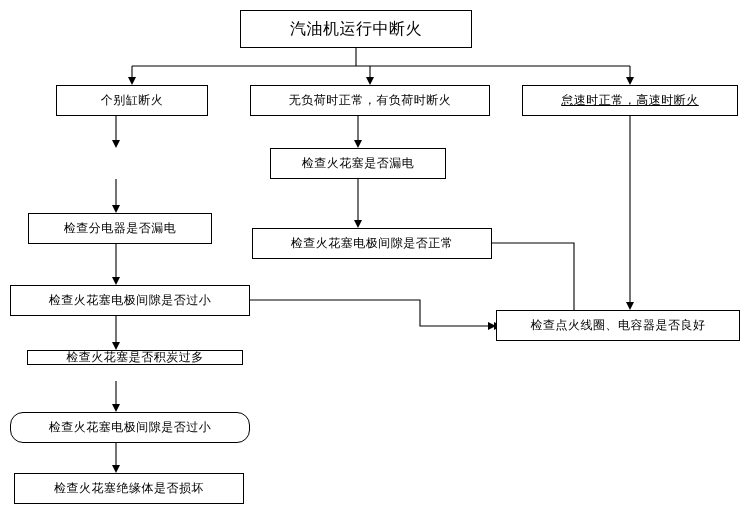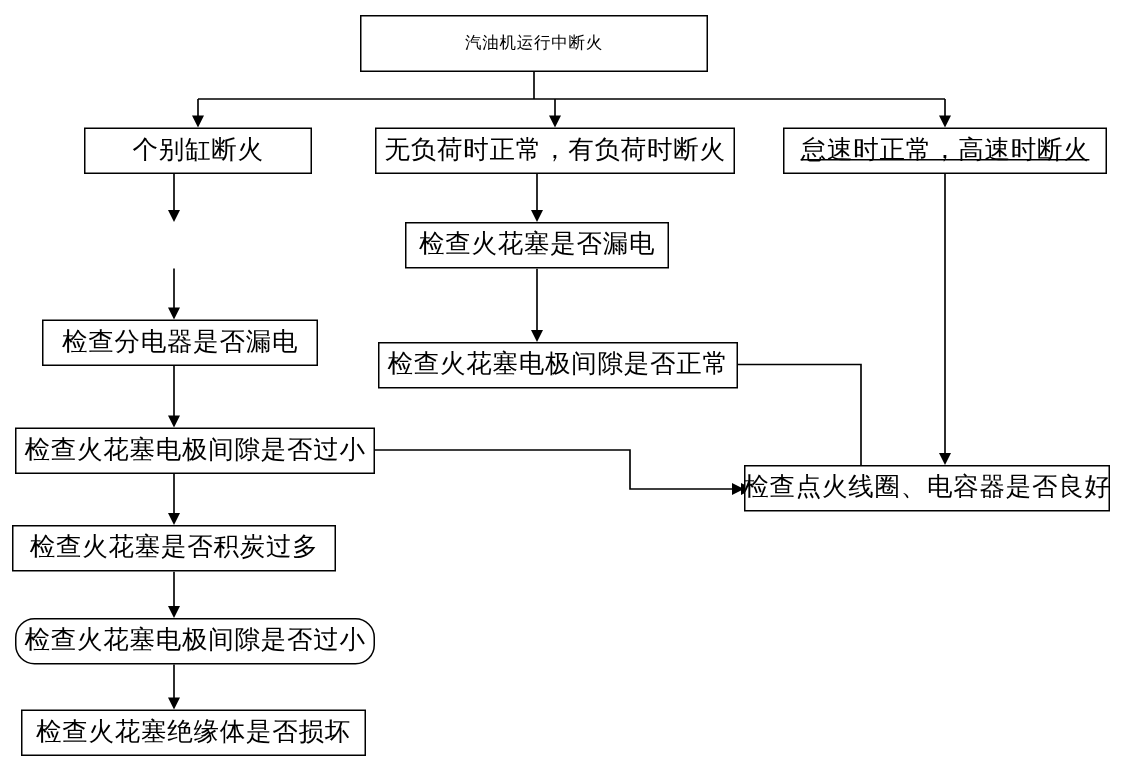--- a/index.html
+++ b/index.html
@@ -18,27 +18,27 @@
   .node {
     position: absolute;
     box-sizing: border-box;
     border: 1px solid #000000;
     background: #ffffff;
     color: #000000;
     display: flex;
     align-items: center;
     justify-content: center;
     text-align: center;
-    font-size: 17px;
+    font-size: 12px;
     line-height: 1.15;
     letter-spacing: 0.5px;
     white-space: nowrap;
   }
   .node.title {
-    font-size: 11px;
+    font-size: 16px;
   }
   svg.wires {
     position: absolute;
     left: 0;
     top: 0;
     width: 750px;
     height: 515px;
     overflow: visible;
   }
   svg.wires line, svg.wires path, svg.wires polyline {
@@ -110,19 +110,19 @@
   <div class="node" style="left:270px; top:148px; width:176px; height:31px;">检查火花塞是否漏电</div>
 
   <div class="node" style="left:28px; top:213px; width:184px; height:31px;">检查分电器是否漏电</div>
 
   <div class="node" style="left:252px; top:228px; width:240px; height:31px;">检查火花塞电极间隙是否正常</div>
 
   <div class="node" style="left:10px; top:285px; width:240px; height:31px;">检查火花塞电极间隙是否过小</div>
 
   <div class="node" style="left:496px; top:310px; width:244px; height:31px;">检查点火线圈、电容器是否良好</div>
 
-  <div class="node" style="left:8px; top:350px; width:216px; height:31px;">检查火花塞是否积炭过多</div>
+  <div class="node" style="left:27px; top:350px; width:216px; height:15px;">检查火花塞是否积炭过多</div>
 
   <div class="node" style="left:10px; top:412px; width:240px; height:31px;border-radius:13px;">检查火花塞电极间隙是否过小</div>
 
   <div class="node" style="left:14px; top:473px; width:230px; height:31px;">检查火花塞绝缘体是否损坏</div>
 
 </div>
 
 </body></html>

